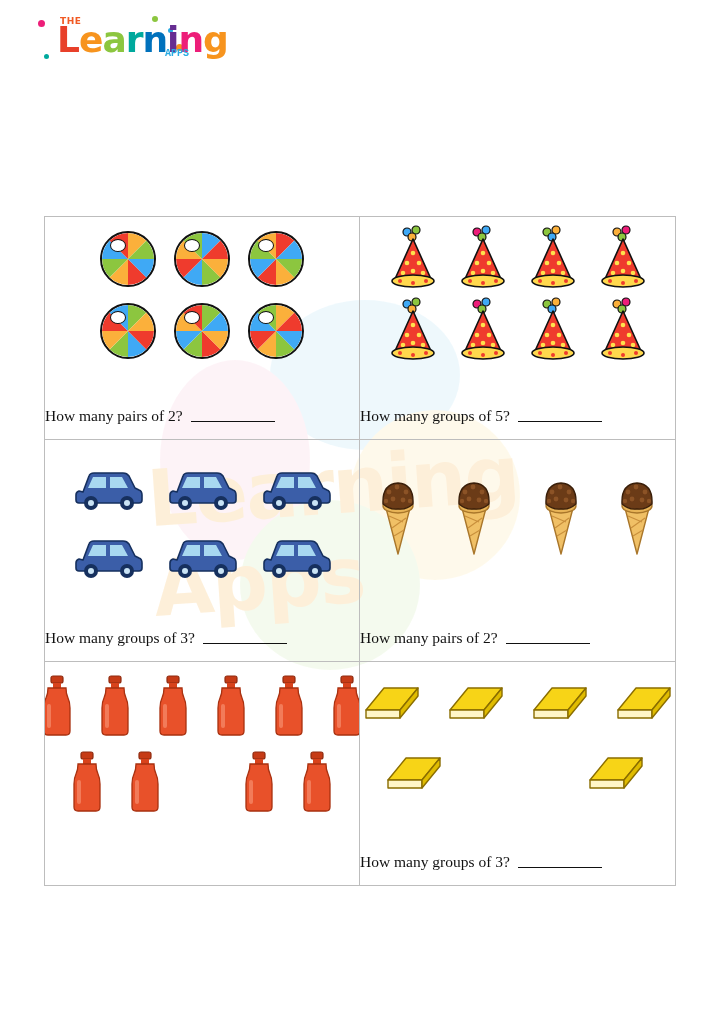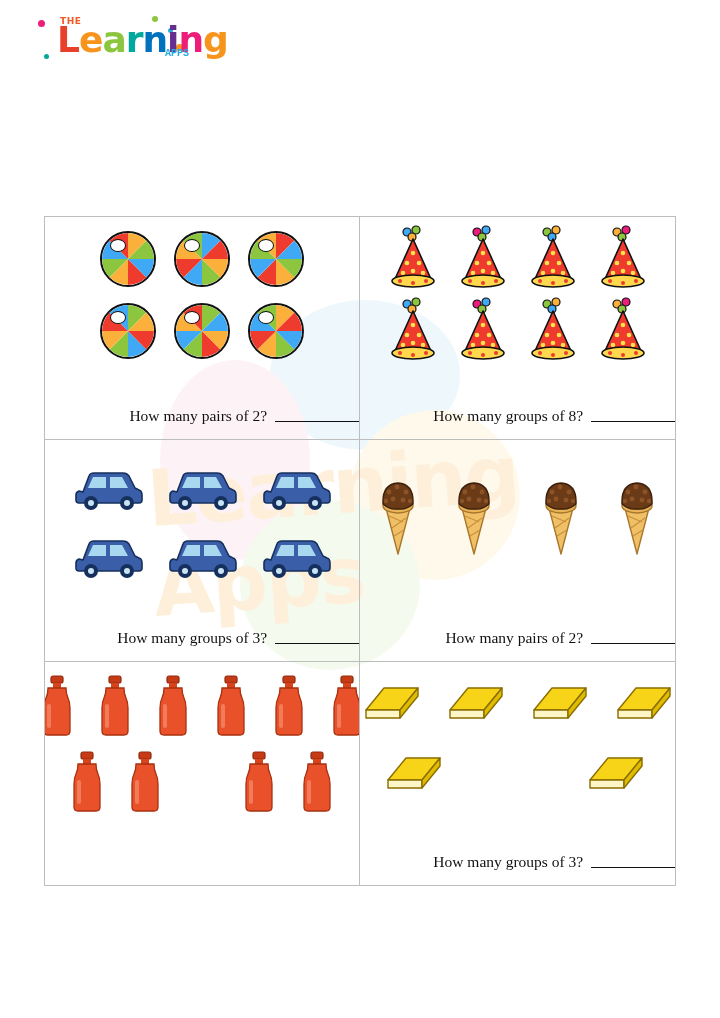--- a/index.html
+++ b/index.html
@@ -151,21 +151,21 @@
     left: 0;
     right: 0;
     top: 6px;
     height: 158px;
   }
   .qline {
     position: absolute;
     left: 0;
     right: 0;
     bottom: 14px;
-    text-align: right;
+    text-align: left;
     font-family: "Liberation Serif", serif;
     font-size: 15.5px;
     color: #111111;
     white-space: nowrap;
   }
   .qline .blank {
     display: inline-block;
     width: 84px;
     border-bottom: 1.2px solid #111;
     margin-left: 4px;
@@ -492,21 +492,21 @@
                 <circle cx="37" cy="48" r="2.3" fill="#ffe14d"></circle>
               <ellipse cx="27" cy="56" rx="21" ry="6" fill="#ffd84d" stroke="#111" stroke-width="1.6"></ellipse>
               <circle cx="14" cy="56" r="2" fill="#ef3b2d"></circle>
                 <circle cx="27" cy="58" r="2" fill="#ef3b2d"></circle>
                 <circle cx="40" cy="56" r="2" fill="#ef3b2d"></circle>
             </svg>
           </div>
         </div>
       </div>
       <div class="qline">
-        <span>How many groups of 8?</span>
+        <span>How many groups of 5?</span>
         <span class="blank"></span>
       </div>
     </div>
 
     <div class="cell">
       <div class="art">
         <div class="row" style="top:18px;">
           <div class="car">
             <svg viewBox="0 0 74 50" width="74" height="50">
               <path d="M12 28 L18 12 Q19 9 23 9 L52 9 Q56 9 58 12 L64 24 L68 26 Q71 27 71 31 L71 36 Q71 39 68 39 L8 39 Q5 39 5 36 L5 31 Q5 28 8 27 Z" fill="#3b5ea8" stroke="#16305e" stroke-width="1.6" stroke-linejoin="round"></path>

